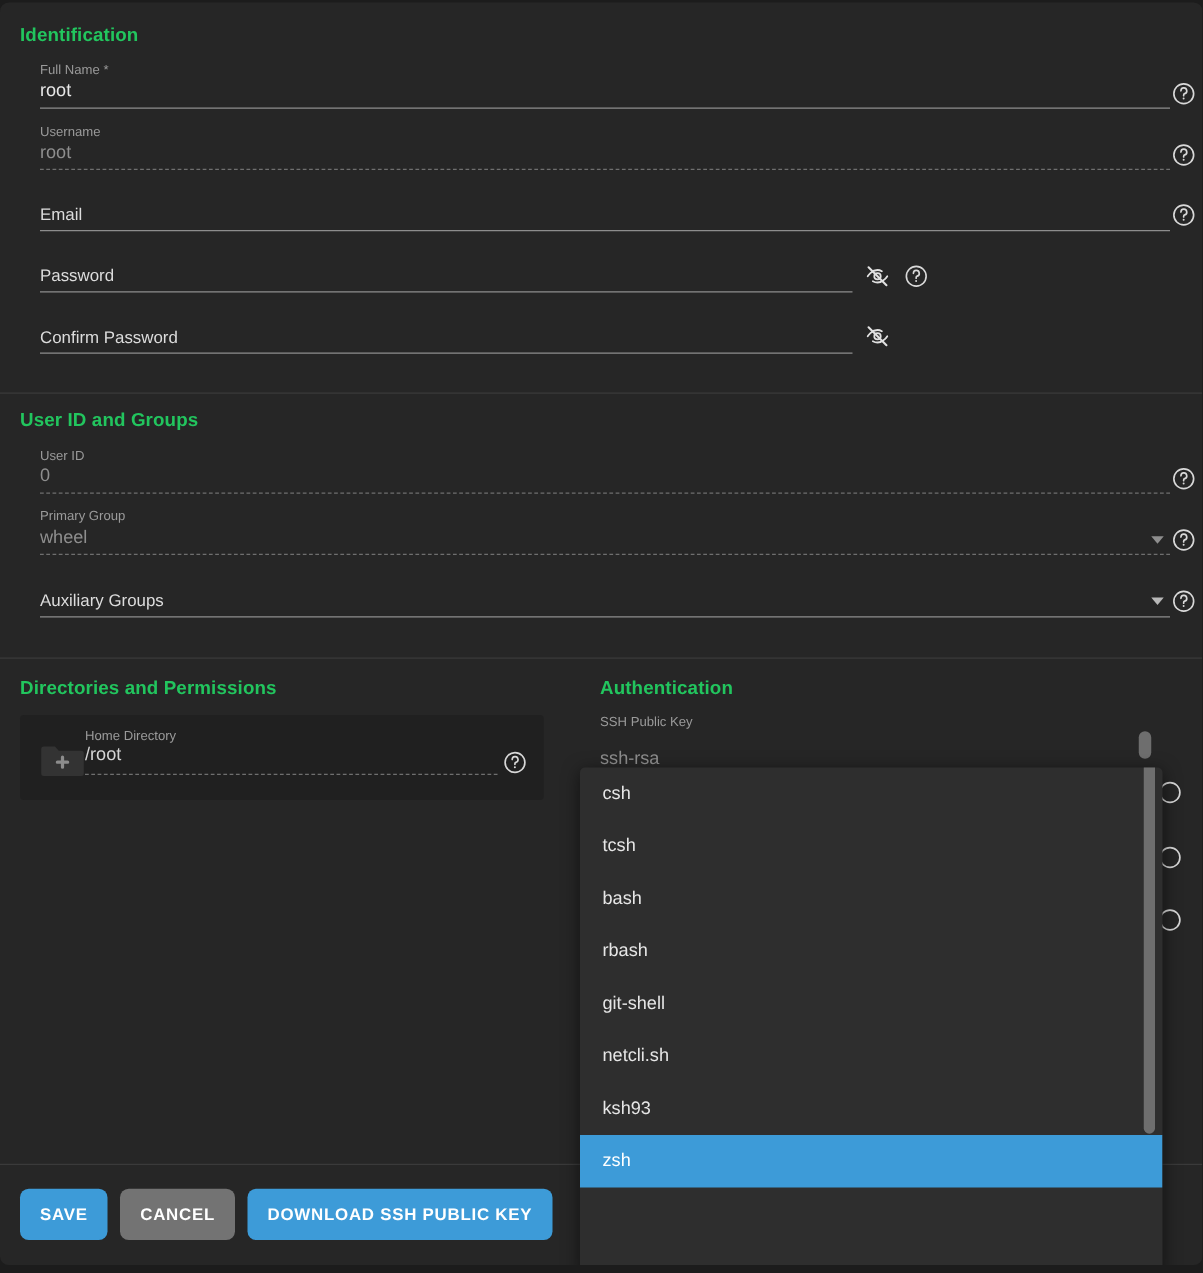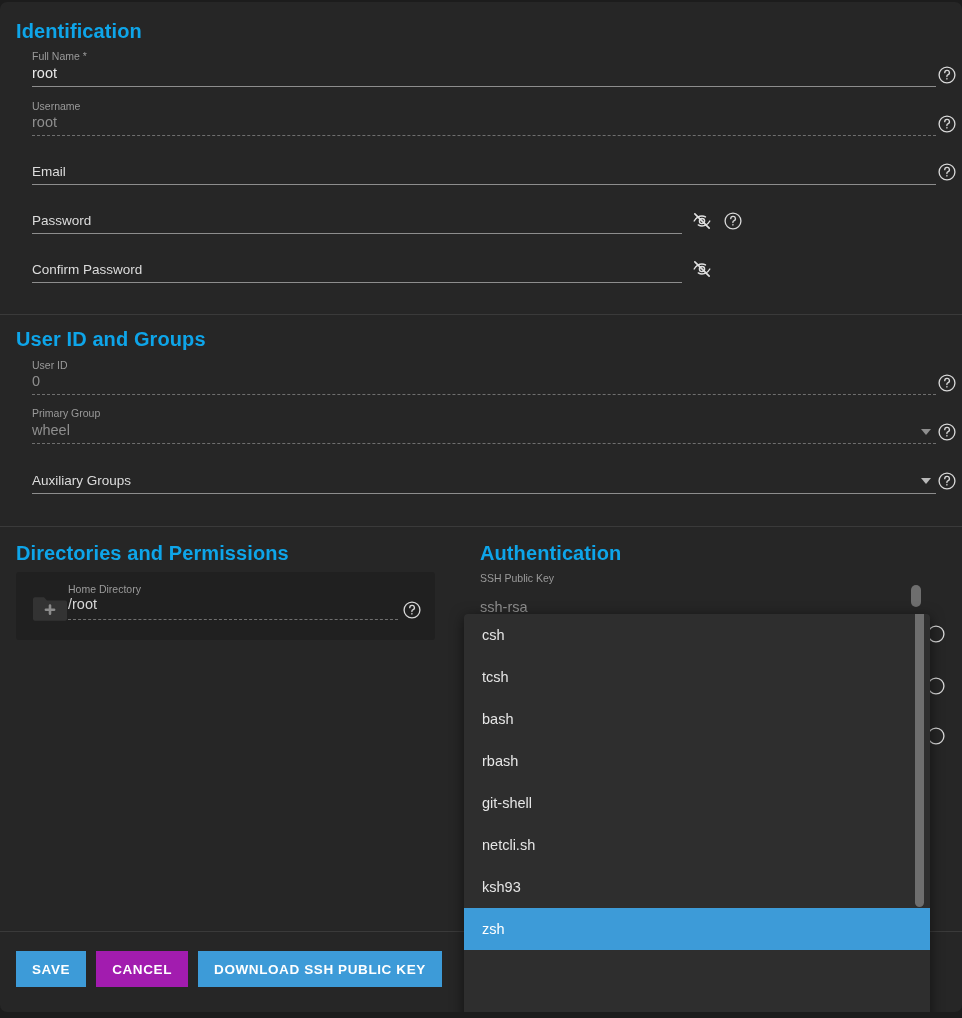--- a/index.html
+++ b/index.html
@@ -17,21 +17,21 @@
     width: 962px; height: 1010px;
     background: #262626;
     border-radius: 7px;
     overflow: hidden;
   }
 
   .section { position: relative; padding: 0 16px; }
   .divider { height: 1px; background: #3a3a3a; width: 100%; }
 
   .sec-title {
-    font-size: 20px; font-weight: bold; color: #0ea5e9;
+    font-size: 15px; font-weight: bold; color: #22c55e;
     letter-spacing: .1px;
   }
 
   
   .field { position: relative; }
   .flabel-small {
     font-size: 10.5px; color: #9a9a9a; line-height: 12px;
   }
   .flabel-big {
     font-size: 13.5px; color: #dcdcdc; line-height: 17px;
@@ -56,28 +56,28 @@
     width: 419px; height: 68px;
     background: #202020; border-radius: 3px;
   }
   .folder-icon {
     position: absolute; left: 16px; top: 22px;
     width: 36px; height: 28px;
   }
 
   
   .btn {
-    height: 36px; border: none; border-radius: 0;
+    height: 41px; border: none; border-radius: 7px;
     color: #fff; font-size: 13.5px; font-weight: bold;
     font-family: "Liberation Sans", sans-serif;
     letter-spacing: .6px; cursor: pointer;
     padding: 0 16px;
   }
   .btn-primary { background: #3d9bd8; }
-  .btn-secondary { background: #a21caf; }
+  .btn-secondary { background: #737373; }
 
   
   .dropdown {
     position: absolute;
     left: 464px; top: 612px;
     width: 466px; height: 406px;
     background: #2e2e2e;
     border-radius: 4px;
     box-shadow: 0 3px 14px rgba(0,0,0,.55);
     overflow: hidden;

